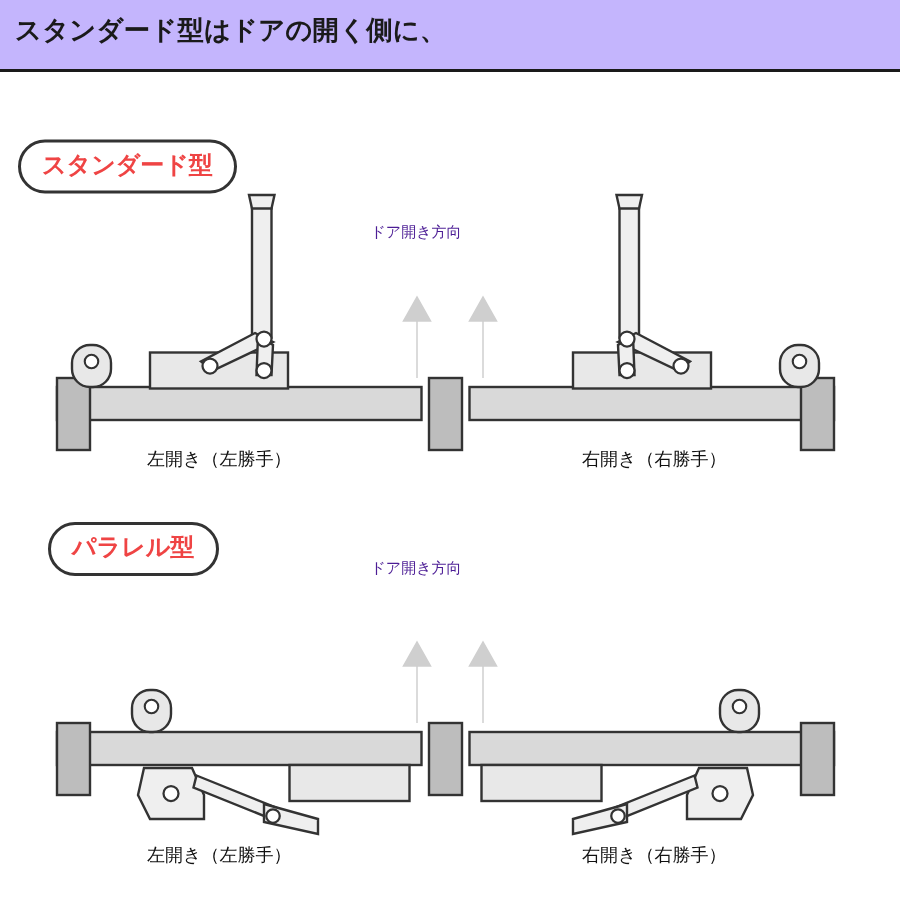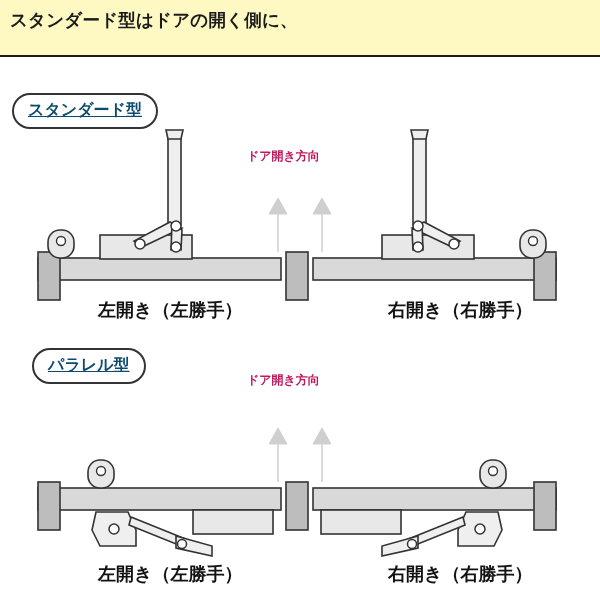--- a/index.html
+++ b/index.html
@@ -19,67 +19,66 @@
     height: 600px;
     background: #ffffff;
     box-sizing: border-box;
   }
   
   .header {
     position: absolute;
     left: 0;
     top: 0;
     width: 600px;
-    height: 57px;
-    background: #fef9c3;
+    height: 48px;
+    background: #c4b5fd;
     border-bottom: 2px solid #1a1a1a;
     box-sizing: border-box;
     padding: 6px 9px 0 10px;
   }
   .header .line {
     font-size: 17.5px;
     font-weight: bold;
     color: #1a1a1a;
     letter-spacing: 0.2px;
     line-height: 28px;
     white-space: nowrap;
   }
   
   .pill {
     position: absolute;
     border: 2px solid #333333;
     border-radius: 18px;
     background: #ffffff;
     font-size: 16px;
     font-weight: bold;
-    color: #0c4a6e;
+    color: #ef4444;
     padding: 5px 14px 6px 14px;
     box-sizing: border-box;
     white-space: nowrap;
-    text-decoration: underline;
   }
   #pill-standard { left: 12px; top: 93px; }
   #pill-parallel { left: 32px; top: 348px; }
 
   
   .dir-label {
     position: absolute;
-    font-size: 12px;
-    font-weight: bold;
-    color: #be185d;
+    font-size: 10px;
+    font-weight: normal;
+    color: #4c1d95;
     white-space: nowrap;
   }
   #dir-label-1 { left: 247px; top: 148px; }
   #dir-label-2 { left: 247px; top: 372px; }
 
   
   .caption {
     position: absolute;
-    font-size: 18px;
-    font-weight: bold;
+    font-size: 12px;
+    font-weight: normal;
     color: #111111;
     white-space: nowrap;
   }
   #cap-s-left  { left: 98px;  top: 298px; }
   #cap-s-right { left: 388px; top: 298px; }
   #cap-p-left  { left: 98px;  top: 562px; }
   #cap-p-right { left: 388px; top: 562px; }
 
   svg { display: block; }
   .svg-layer {

